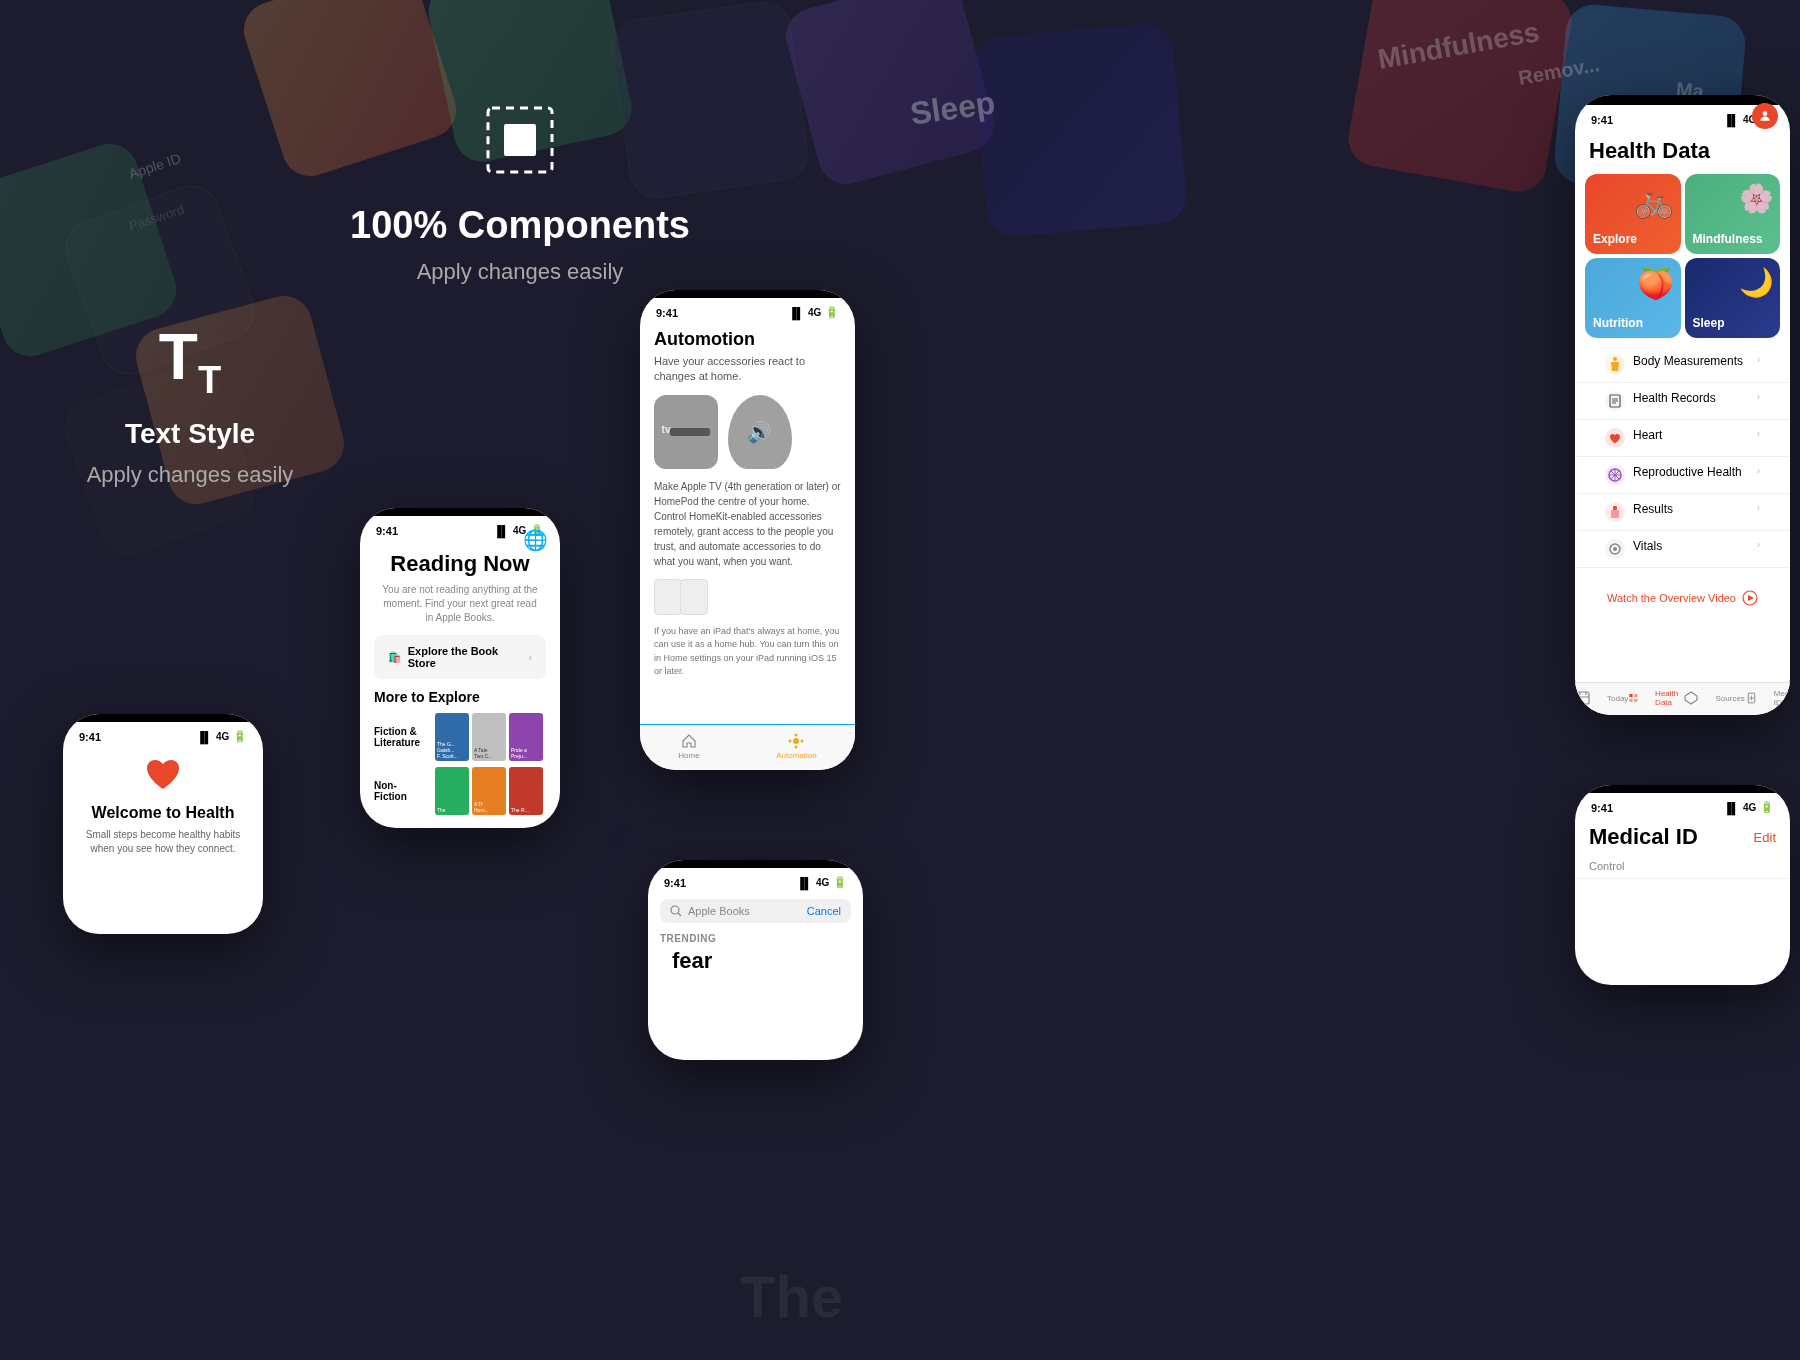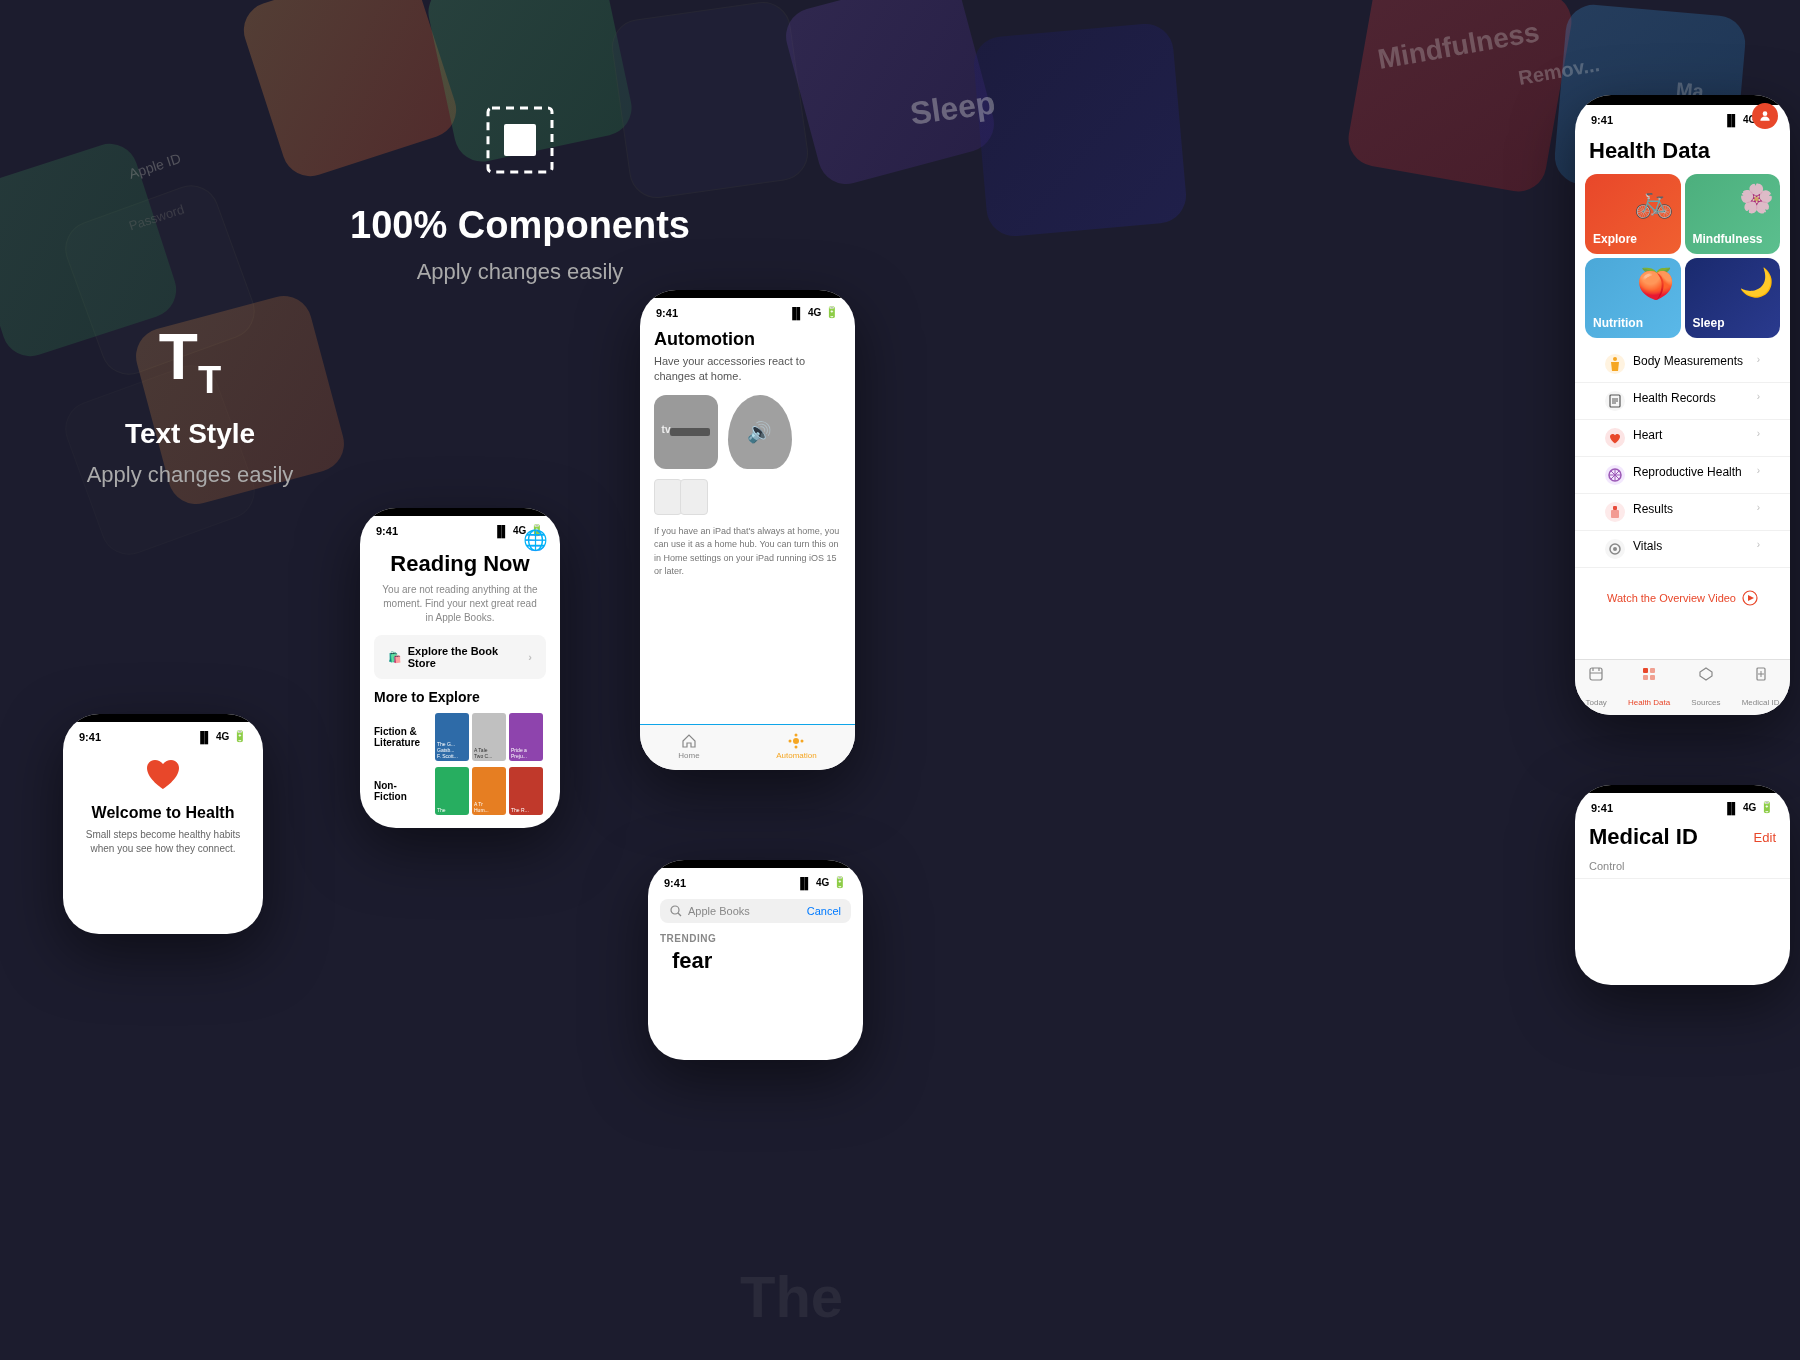--- a/index.html
+++ b/index.html
@@ -192,21 +192,21 @@
       right: 0;
       background: #f8f8f8;
       border-top: 1px solid #e0e0e0;
       display: flex;
       justify-content: space-around;
       padding: 6px 0 8px;
     }
 
     .bottom-nav-item {
       display: flex;
-      flex-direction: column;
+      flex-direction: row;
       align-items: center;
       gap: 16px;
       font-size: 8px;
       color: #888;
     }
 
     .bottom-nav-item.active { color: #e8472a; }
     .bottom-nav-item svg { width: 16px; height: 16px; }
 
     
@@ -816,20 +816,21 @@
   <div class="device-icons">
     <div class="device-icon-box" style="background:#9a9a9a;flex-direction:row;">
       <div style="font-size:10px;color:#eee;font-weight:600;margin-bottom:4px;">tv</div>
       <div style="width:40px;height:8px;background:#555;border-radius:2px;"></div>
     </div>
     <div class="device-icon-box" style="background:#a0a0a0;border-radius:50% 50% 30% 30% / 60% 60% 40% 40%;">
       <span style="font-size:20px;">🔊</span>
     </div>
   </div>
 
+  <div class="automotion-desc">Make Apple TV (4th generation or later) or HomePod the centre of your home. Control HomeKit-enabled accessories remotely, grant access to the people you trust, and automate accessories to do what you want, when you want.</div>
 
   <div class="doc-icon-area">
     <div class="doc-page"></div>
     <div class="doc-page" style="margin-left:-8px;"></div>
   </div>
 
   <div class="automotion-desc" style="font-size:9px;color:#777;">If you have an iPad that's always at home, you can use it as a home hub. You can turn this on in Home settings on your iPad running iOS 15 or later.</div>
 
   <div class="auto-bottom-bar">
     <div class="auto-nav-item">

